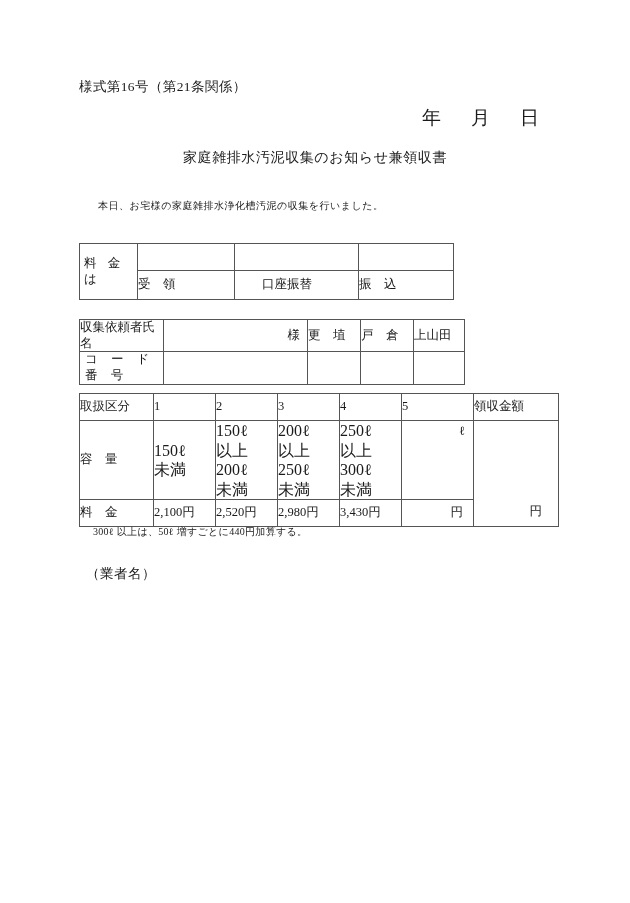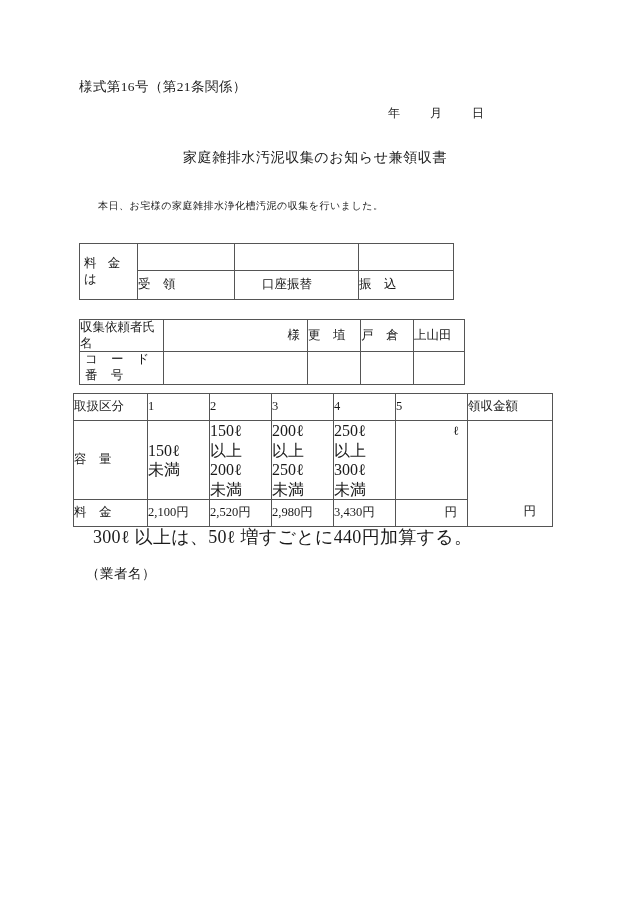--- a/index.html
+++ b/index.html
@@ -26,23 +26,23 @@
   .form-no {
     position: absolute;
     left: 79px;
     top: 78px;
     font-size: 13.5px;
     letter-spacing: 0.4px;
     white-space: nowrap;
   }
   .date-line {
     position: absolute;
-    left: 388px;
+    left: 422px;
     top: 105px;
-    font-size: 12px;
+    font-size: 19px;
     white-space: nowrap;
   }
   .date-line span {
     display: inline-block;
   }
   .date-line .gap {
     display: inline-block;
     width: 30px;
   }
 
@@ -119,21 +119,21 @@
   #table-requester td {
     height: 27px;
   }
   #table-requester .c-label { width: 83px; margin-left: 48px; }
   #table-requester .c-name  { width: 136px; text-align: right; padding-right: 7px; }
   #table-requester .c-area  { width: 52px; }
   #table-requester .c-area3 { width: 50px; }
 
   
   #table-fee {
-    left: 73px;
+    left: 79px;
     top: 393px;
   }
   #table-fee td {
     height: 26px;
   }
   #table-fee .c-kubun { width: 73px; }
   #table-fee .c-n     { width: 61px; }
   #table-fee .c-amt   { width: 68px; }
   #table-fee tr.row-capacity td {
     height: 66px;
@@ -154,21 +154,21 @@
   #table-fee .receipt-merged {
     vertical-align: bottom;
     text-align: right;
     padding: 0 16px 6px 0;
   }
 
   .note {
     position: absolute;
     left: 93px;
     top: 525px;
-    font-size: 18px;
+    font-size: 10px;
     letter-spacing: 0.3px;
     white-space: nowrap;
   }
   .vendor {
     position: absolute;
     left: 86px;
     top: 565px;
     font-size: 13.5px;
     letter-spacing: 0.5px;
     white-space: nowrap;

